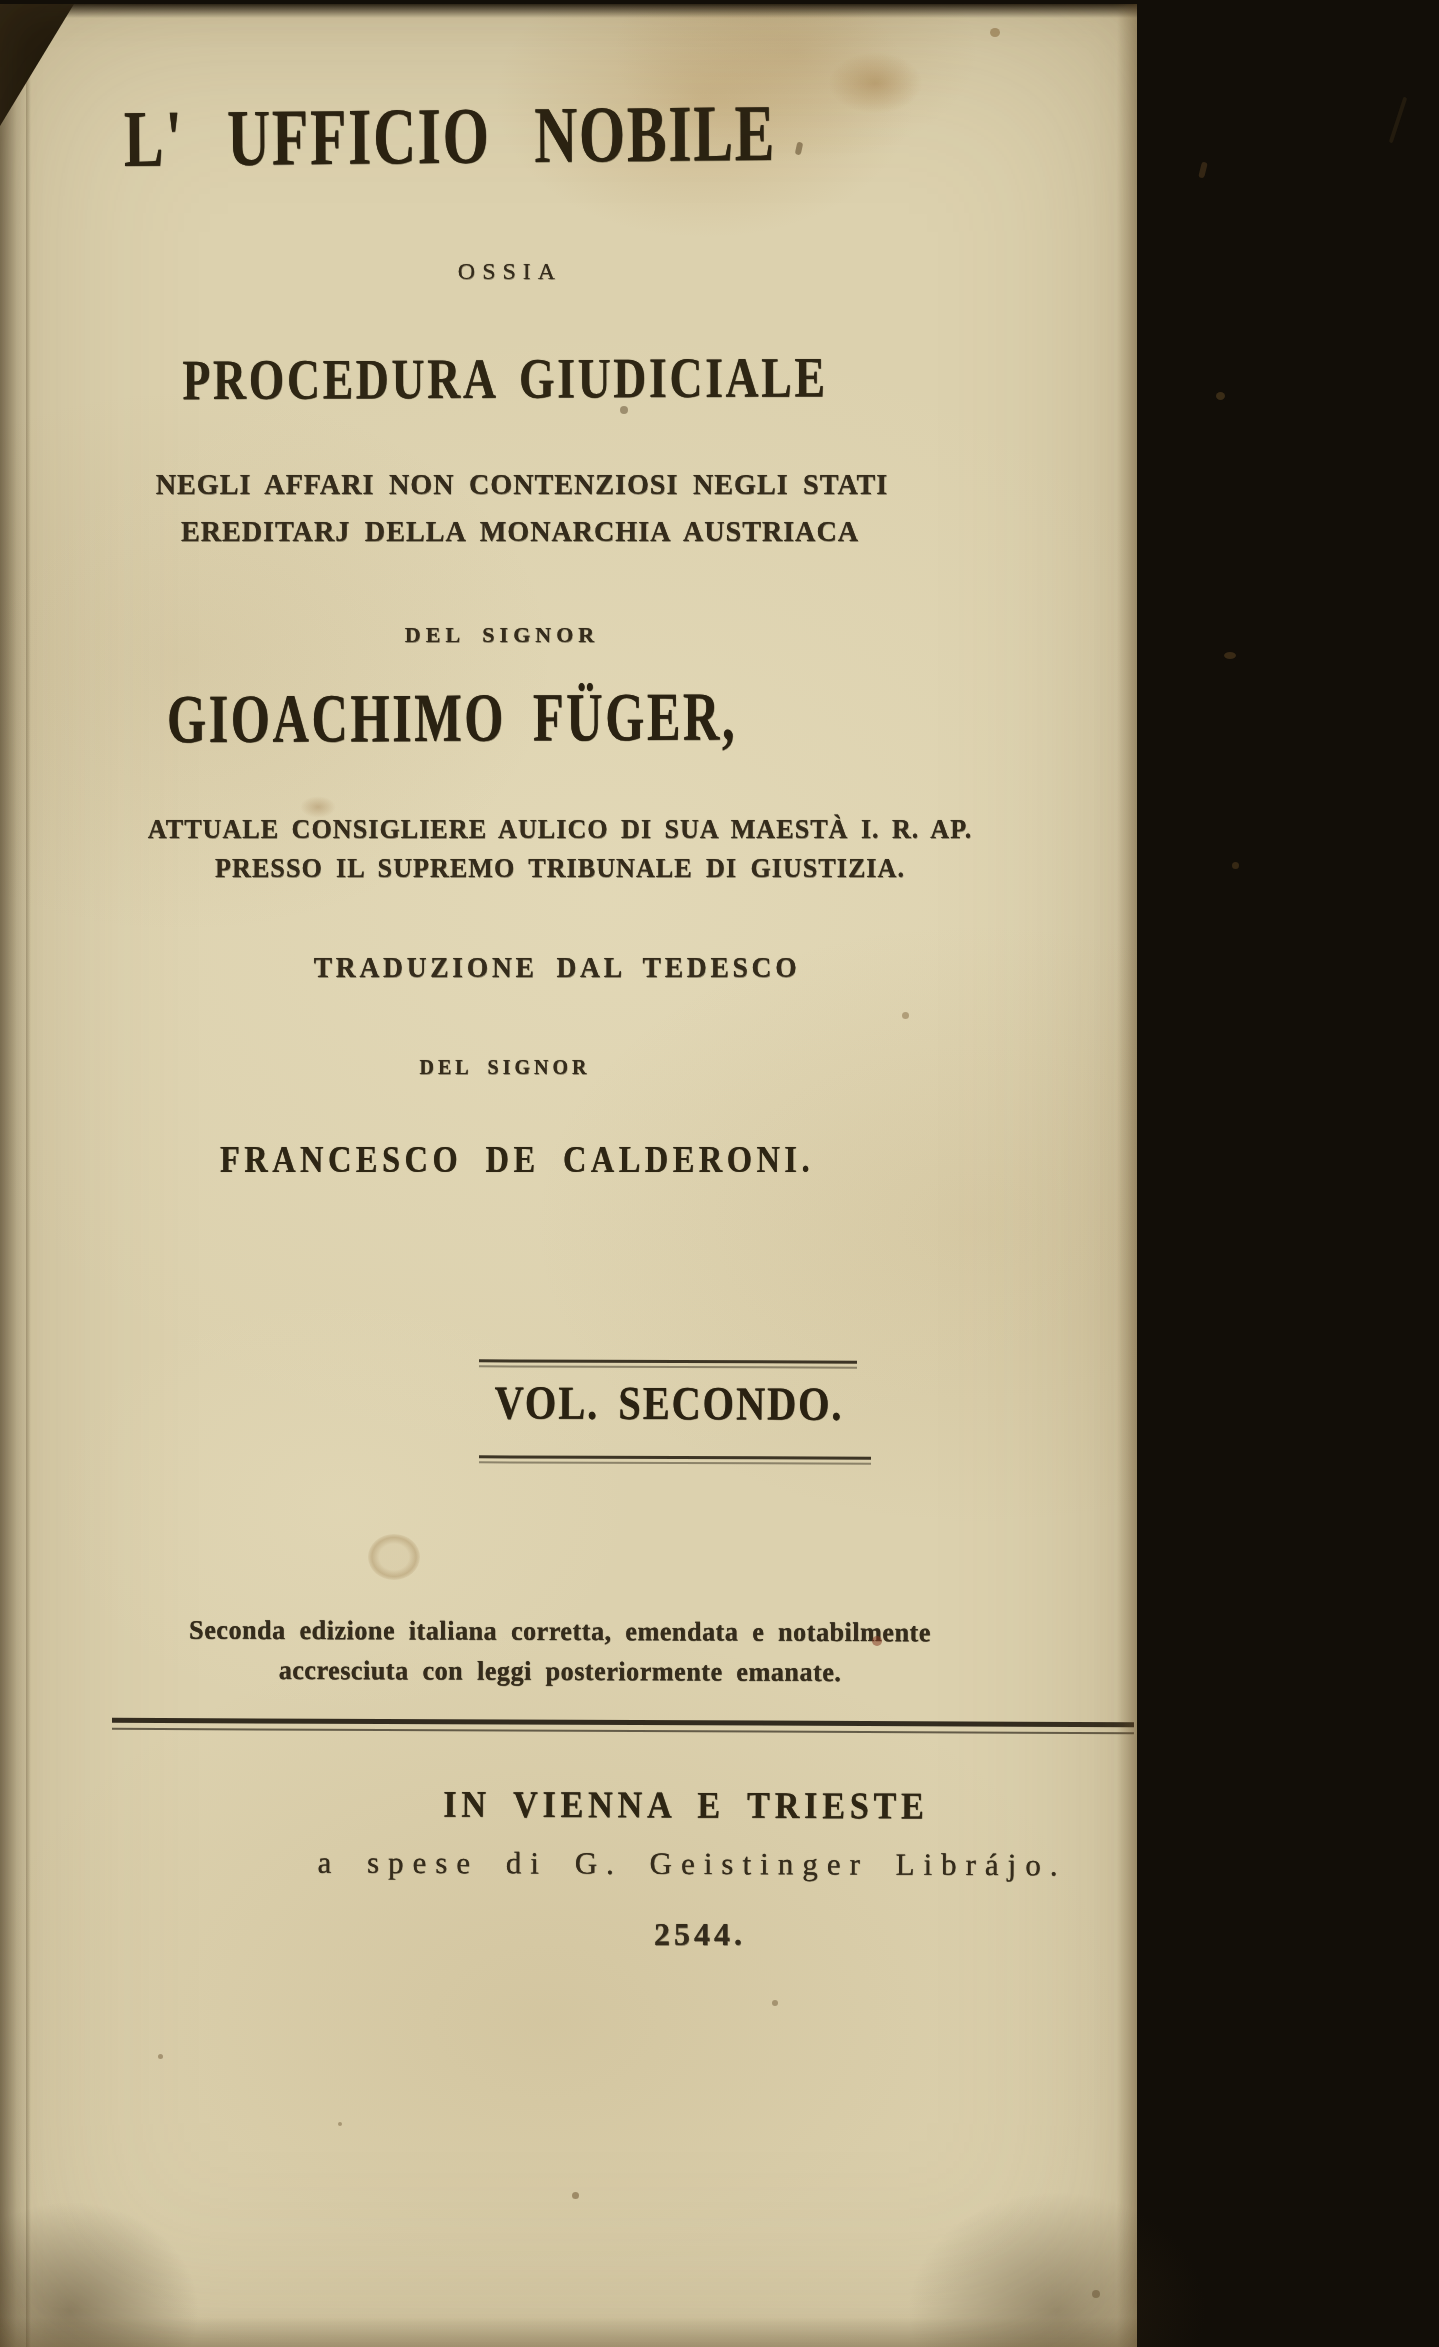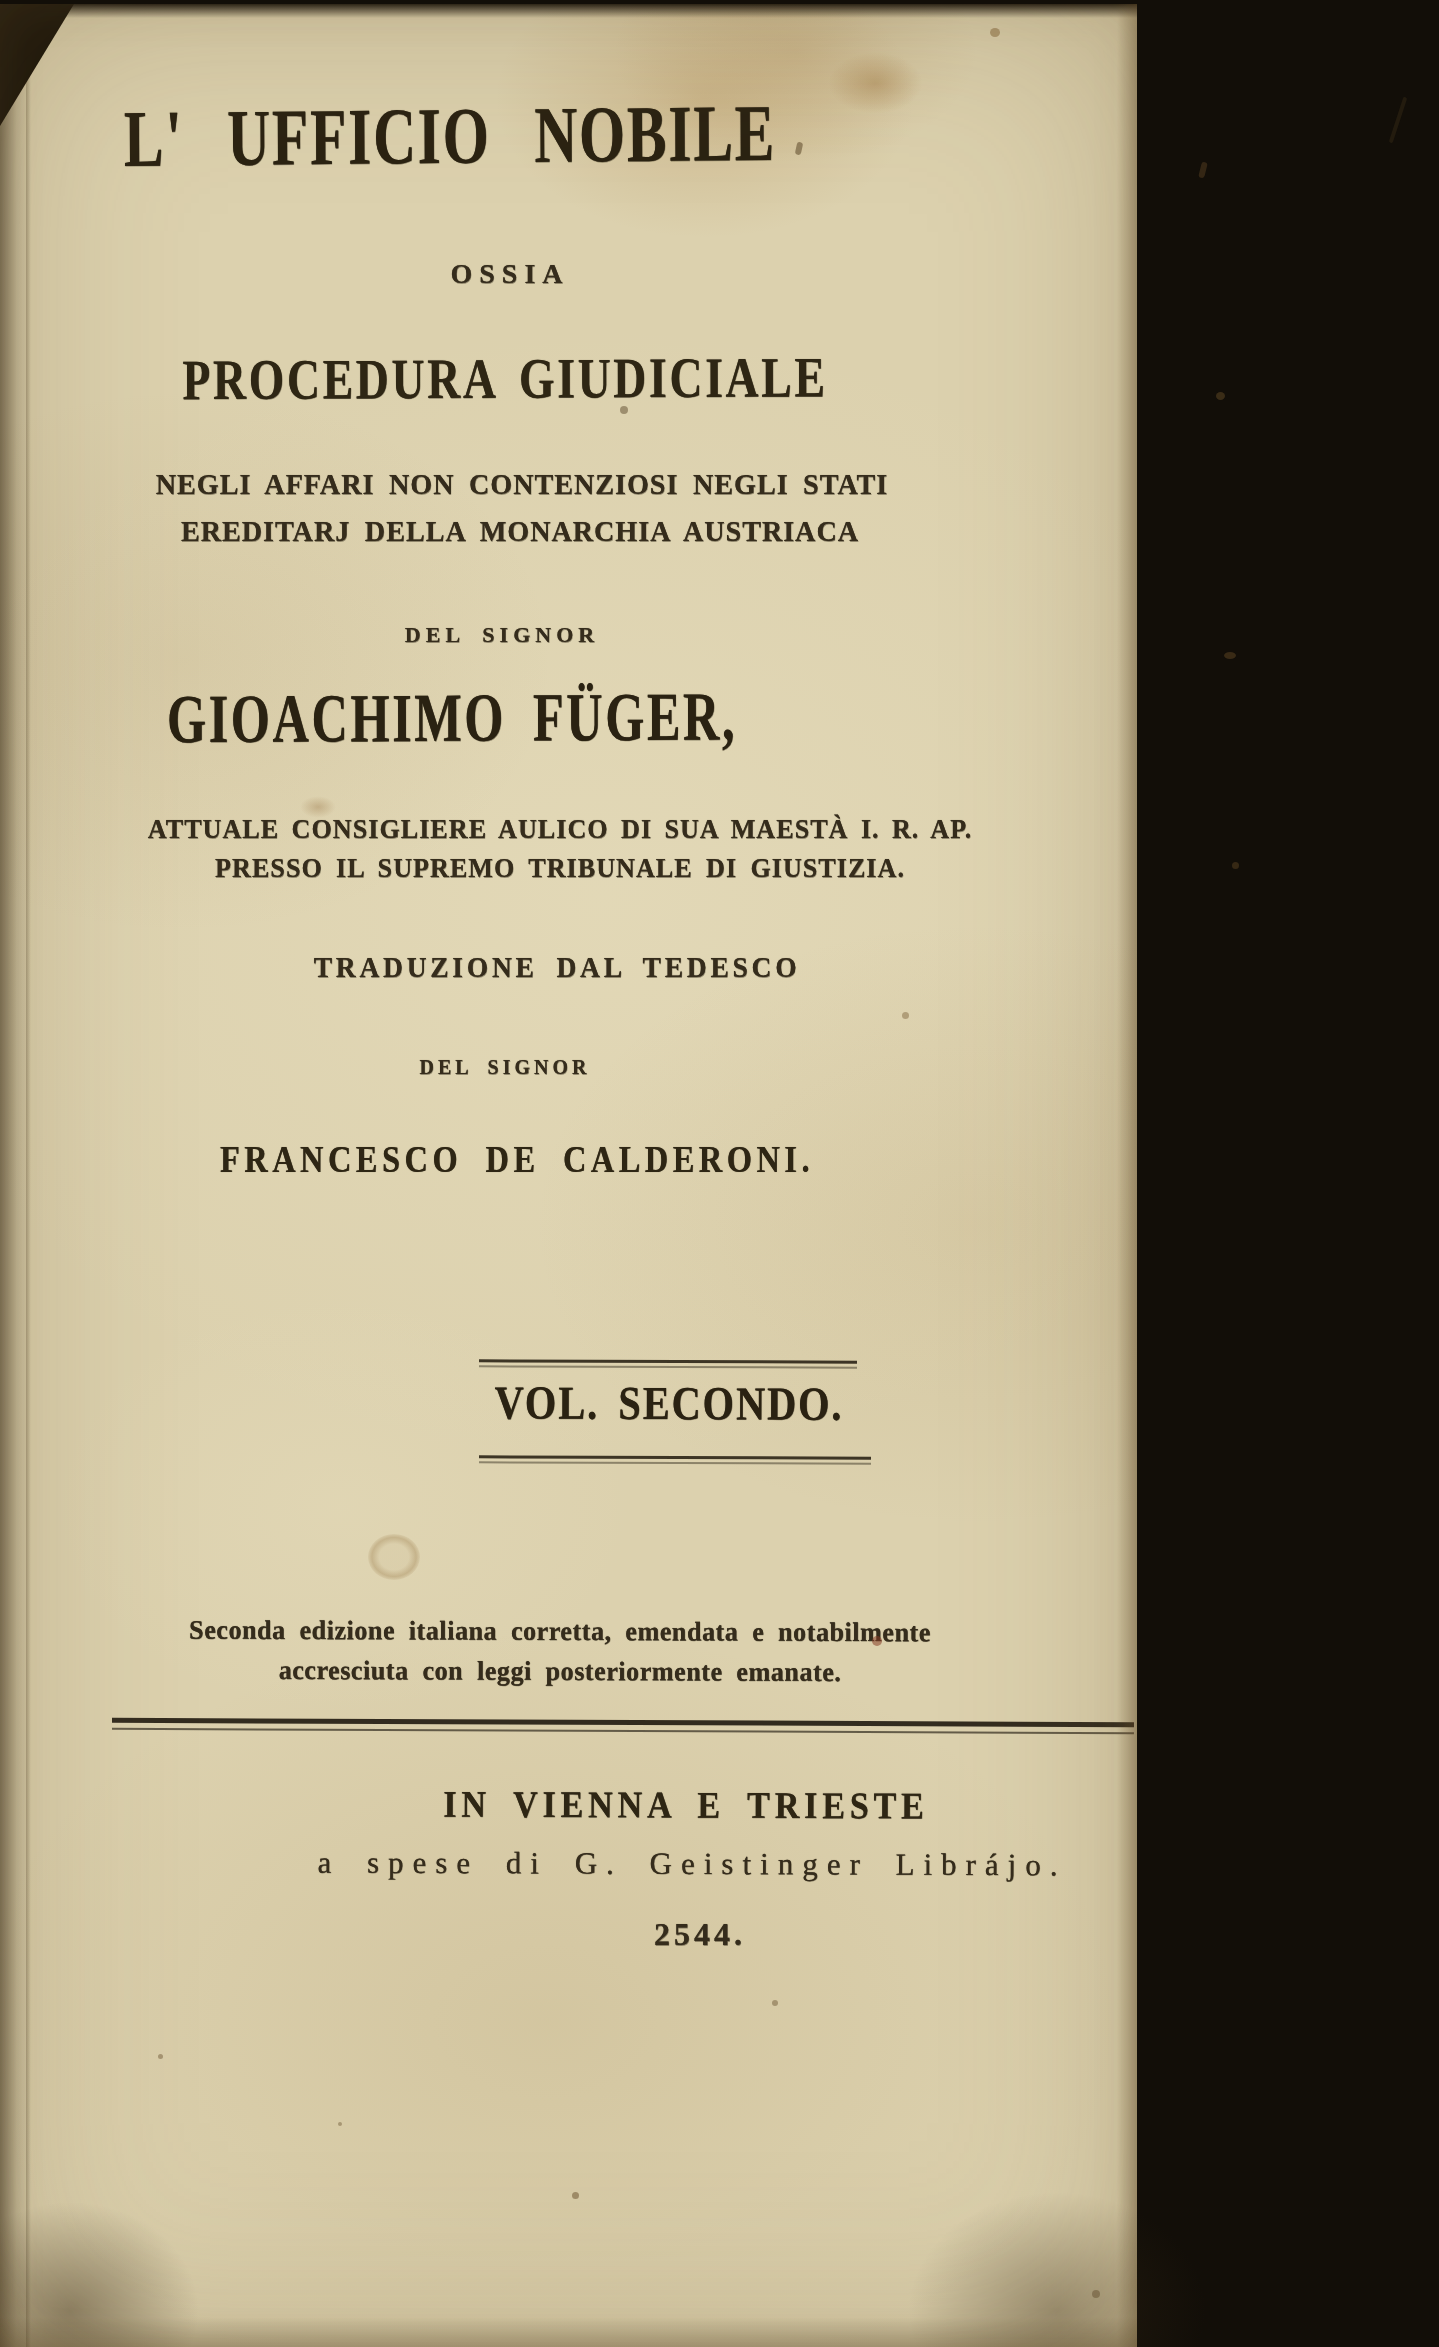--- a/index.html
+++ b/index.html
@@ -46,21 +46,21 @@
   .fold-line{position:absolute;left:26px;top:0;width:5px;height:100%;
     background:linear-gradient(90deg, rgba(60,46,24,.28), rgba(60,46,24,0));}
 
   
   .l{
     position:absolute;text-align:center;white-space:nowrap;color:var(--ink);
     text-shadow:0 0 .7px rgba(43,35,20,.72), .5px .5px .6px rgba(43,35,20,.40);
   }
   .t-title   {left:-20px;top:94px;  width:940px;font-size:66px;font-weight:700;letter-spacing:2px;word-spacing:30px;
               transform:scale(.90,1.22) rotate(-.4deg);color:#2a2212;}
-  .t-ossia   {left:60px; top:254px; width:900px;font-size:28px;letter-spacing:7px;font-weight:700;}
+  .t-ossia   {left:60px; top:254px; width:900px;font-size:24px;letter-spacing:7px;font-weight:400;}
   .t-proc    {left:55px; top:345px; width:900px;font-size:52px;font-weight:700;letter-spacing:3px;word-spacing:10px;
               transform:scale(.88,1.10) rotate(-.2deg);color:#2e2614;}
   .t-scope1  {left:72px; top:463px; width:900px;font-size:30px;font-weight:700;letter-spacing:1px;word-spacing:7px;transform:scale(.94,1);}
   .t-scope2  {left:70px; top:510px; width:900px;font-size:30px;font-weight:700;letter-spacing:1px;word-spacing:7px;transform:scale(.94,1);}
   .t-bylab1  {left:52px; top:618px; width:900px;font-size:22px;font-weight:700;letter-spacing:5px;word-spacing:8px;}
   .t-author  {left:2px;  top:680px; width:900px;font-size:60px;font-weight:700;letter-spacing:3px;word-spacing:14px;
               transform:scale(.84,1.15) rotate(-.2deg);color:#2a2212;}
   .t-atit1   {left:110px;top:810px; width:900px;font-size:27px;font-weight:700;letter-spacing:1px;word-spacing:5px;transform:scale(.97,1);}
   .t-atit2   {left:110px;top:849px; width:900px;font-size:27px;font-weight:700;letter-spacing:1px;word-spacing:6px;transform:scale(.97,1);}
   .t-trad    {left:107px;top:946px; width:900px;font-size:30px;font-weight:700;letter-spacing:4px;word-spacing:9px;transform:scale(.92,1);}

